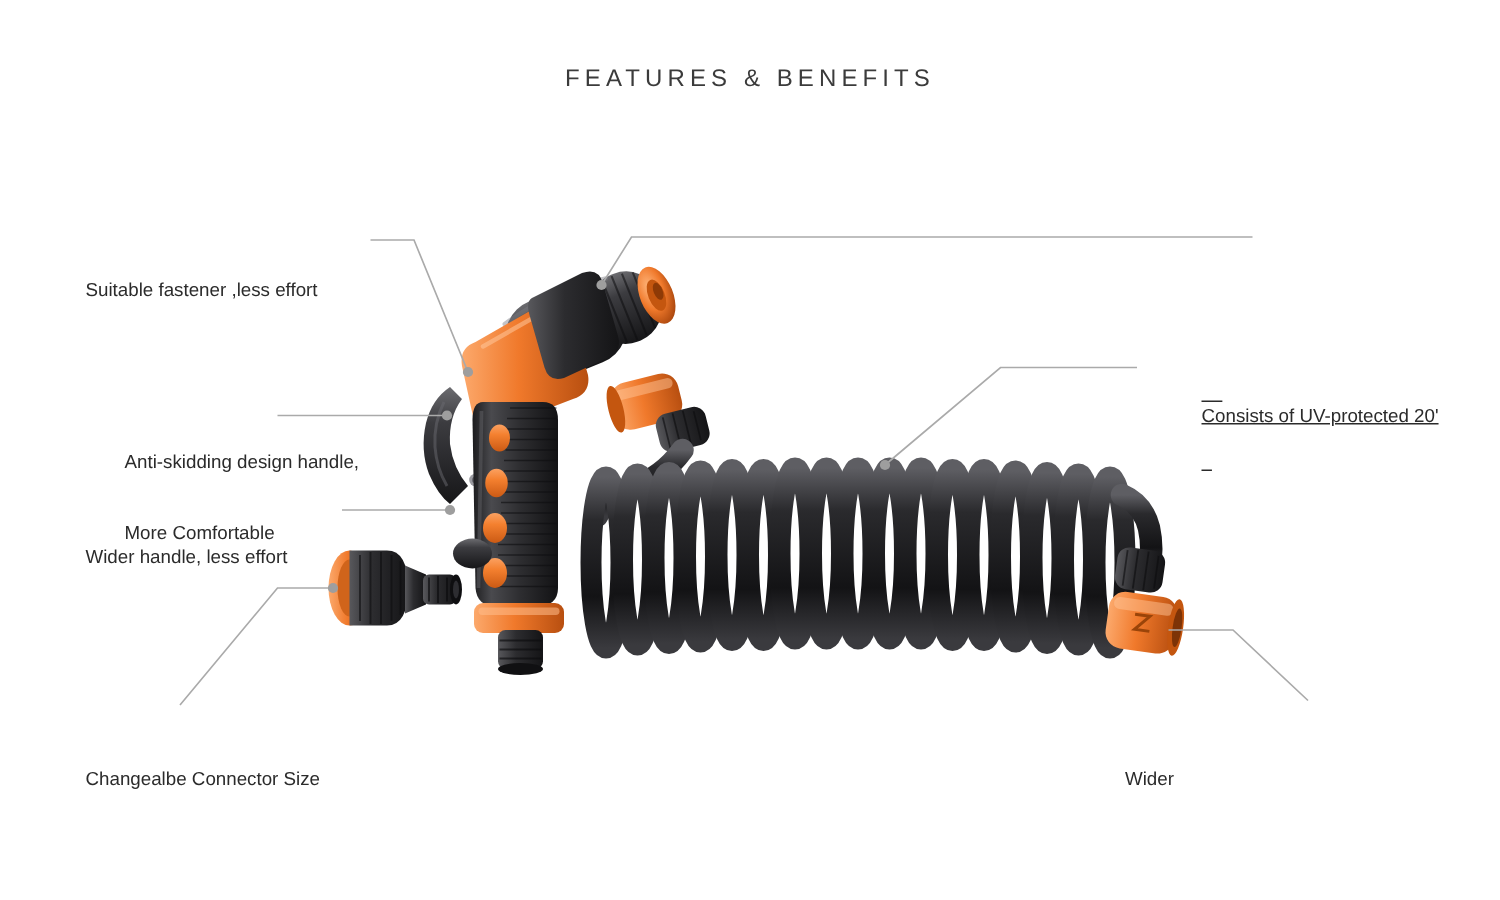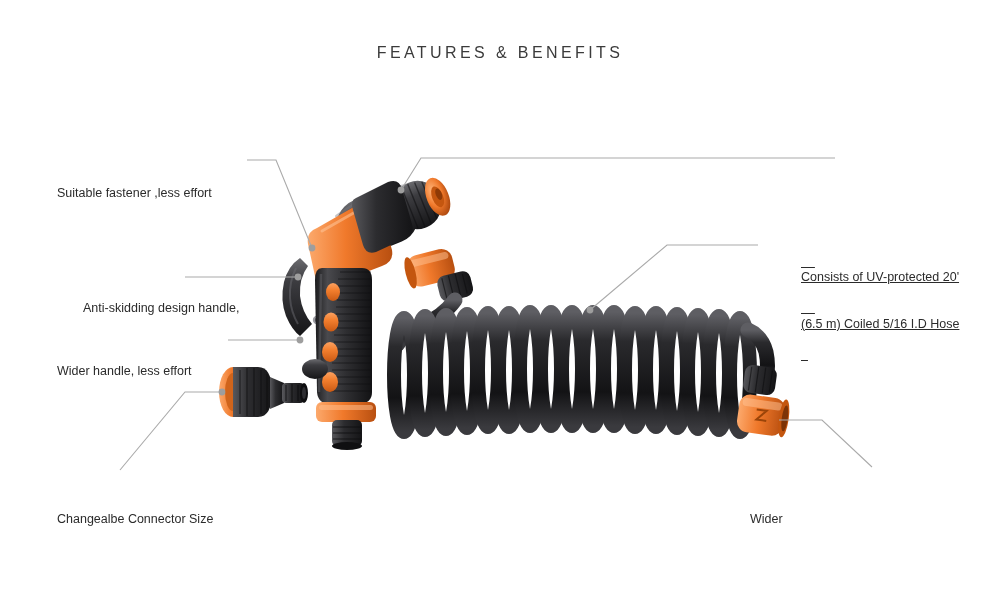--- a/index.html
+++ b/index.html
@@ -320,33 +320,33 @@
       <circle cx="590" cy="310" r="3.4"></circle>
     </g>
   </svg>
 
   <div class="callout left" style="left:57px; top:155px;text-align:right;">
     <span class="ln">Suitable fastener ,less effort</span>
   </div>
 
   <div class="callout left" style="left:57px; top:270px;margin-left:26px;">
     <span class="ln">Anti-skidding design handle,</span>
+    <span class="ln">More Comfortable</span>
   </div>
 
   <div class="callout left" style="left:57px; top:481px;">
     <span class="ln">Changealbe Connector Size</span>
   </div>
 
   <div class="callout left" style="left:57px; top:333px;">
     <span class="ln">Wider handle, less effort</span>
   </div>
 
 
   <div class="callout right" style="left:801px; top:239px;text-decoration:underline;">
     <span class="ln">Consists of UV-protected 20'</span>
-    <span class="ln">(6.5 m) Coiled 5/16 I.D Hose</span>
   </div>
 
   <div class="callout right" style="left:750px; top:481px;">
     <span class="ln">Wider</span>
   </div>
 
 </div>
 
 </body></html>

